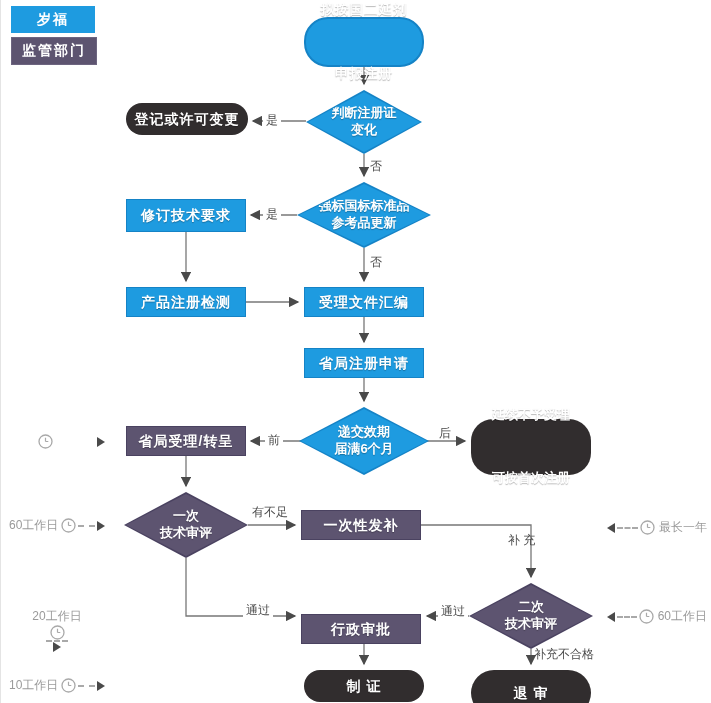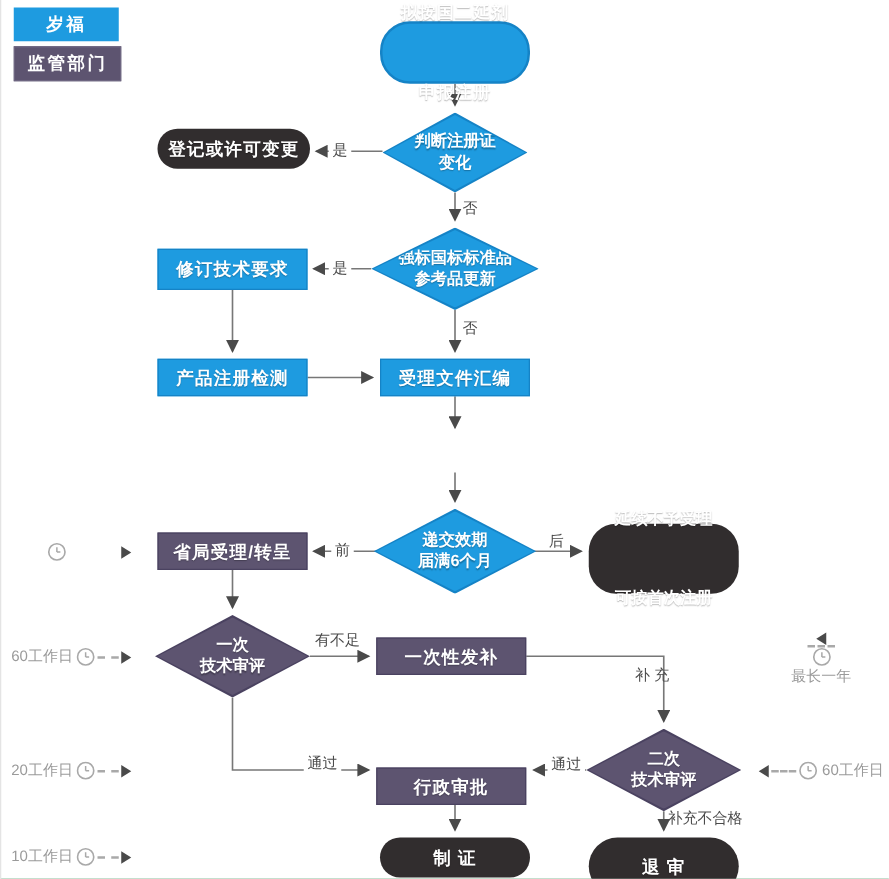--- a/index.html
+++ b/index.html
@@ -117,20 +117,23 @@
   </div>
 
   <div class="node rect blue" style="left:125px;top:287px;width:120px;height:30px;">
     <span>产品注册检测</span>
   </div>
 
   <div class="node rect blue" style="left:303px;top:287px;width:120px;height:30px;align-items:center;">
     <span>受理文件汇编</span>
   </div>
 
+  <div class="node rect blue" style="left:303px;top:348px;width:120px;height:30px;">
+    <span>省局注册申请</span>
+  </div>
 
   <div class="diamond blue" style="left:298px;top:407px;width:130px;height:68px;">
     <div class="diamond-inner">
       <span>递交效期</span>
       <span>届满6个月</span>
     </div>
   </div>
 
   <div class="node rect purple" style="left:125px;top:426px;width:120px;height:30px;">
     <span>省局受理/转呈</span>
@@ -198,21 +201,21 @@
     <span>60工作日</span>
     <span class="gap"></span>
     <svg class="clock" width="15" height="15" viewBox="0 0 15 15">
       <circle cx="7.5" cy="7.5" r="6.5" fill="#fff" stroke="#a9a9a9" stroke-width="1.3"></circle>
       <path d="M7.5,7.5 L7.5,3.8 M7.5,7.5 L10.3,7.5" stroke="#a9a9a9" stroke-width="1.2" fill="none"></path>
     </svg>
     <div class="dash"></div>
     <div class="tri-r"></div>
   </div>
 
-  <div class="trow" style="left:8px;top:608px;width:96px;justify-content:flex-end;">
+  <div class="trow" style="left:8px;top:608px;width:96px;justify-content:flex-end;flex-direction:column;">
     <span>20工作日</span>
     <span class="gap"></span>
     <svg class="clock" width="15" height="15" viewBox="0 0 15 15">
       <circle cx="7.5" cy="7.5" r="6.5" fill="#fff" stroke="#a9a9a9" stroke-width="1.3"></circle>
       <path d="M7.5,7.5 L7.5,3.8 M7.5,7.5 L10.3,7.5" stroke="#a9a9a9" stroke-width="1.2" fill="none"></path>
     </svg>
     <div class="dash"></div>
     <div class="tri-r"></div>
   </div>
 
@@ -220,21 +223,21 @@
     <span>10工作日</span>
     <span class="gap"></span>
     <svg class="clock" width="15" height="15" viewBox="0 0 15 15">
       <circle cx="7.5" cy="7.5" r="6.5" fill="#fff" stroke="#a9a9a9" stroke-width="1.3"></circle>
       <path d="M7.5,7.5 L7.5,3.8 M7.5,7.5 L10.3,7.5" stroke="#a9a9a9" stroke-width="1.2" fill="none"></path>
     </svg>
     <div class="dash"></div>
     <div class="tri-r"></div>
   </div>
 
-  <div class="trow" style="left:606px;top:506px;width:100px;justify-content:space-between;flex-direction:column;">
+  <div class="trow" style="left:606px;top:519px;width:100px;justify-content:space-between;">
     <div class="tri-l"></div>
     <div class="dash"></div>
     <svg class="clock" width="15" height="15" viewBox="0 0 15 15">
       <circle cx="7.5" cy="7.5" r="6.5" fill="#fff" stroke="#a9a9a9" stroke-width="1.3"></circle>
       <path d="M7.5,7.5 L7.5,3.8 M7.5,7.5 L10.3,7.5" stroke="#a9a9a9" stroke-width="1.2" fill="none"></path>
     </svg>
     <span class="gap"></span>
     <span>最长一年</span>
   </div>
 

